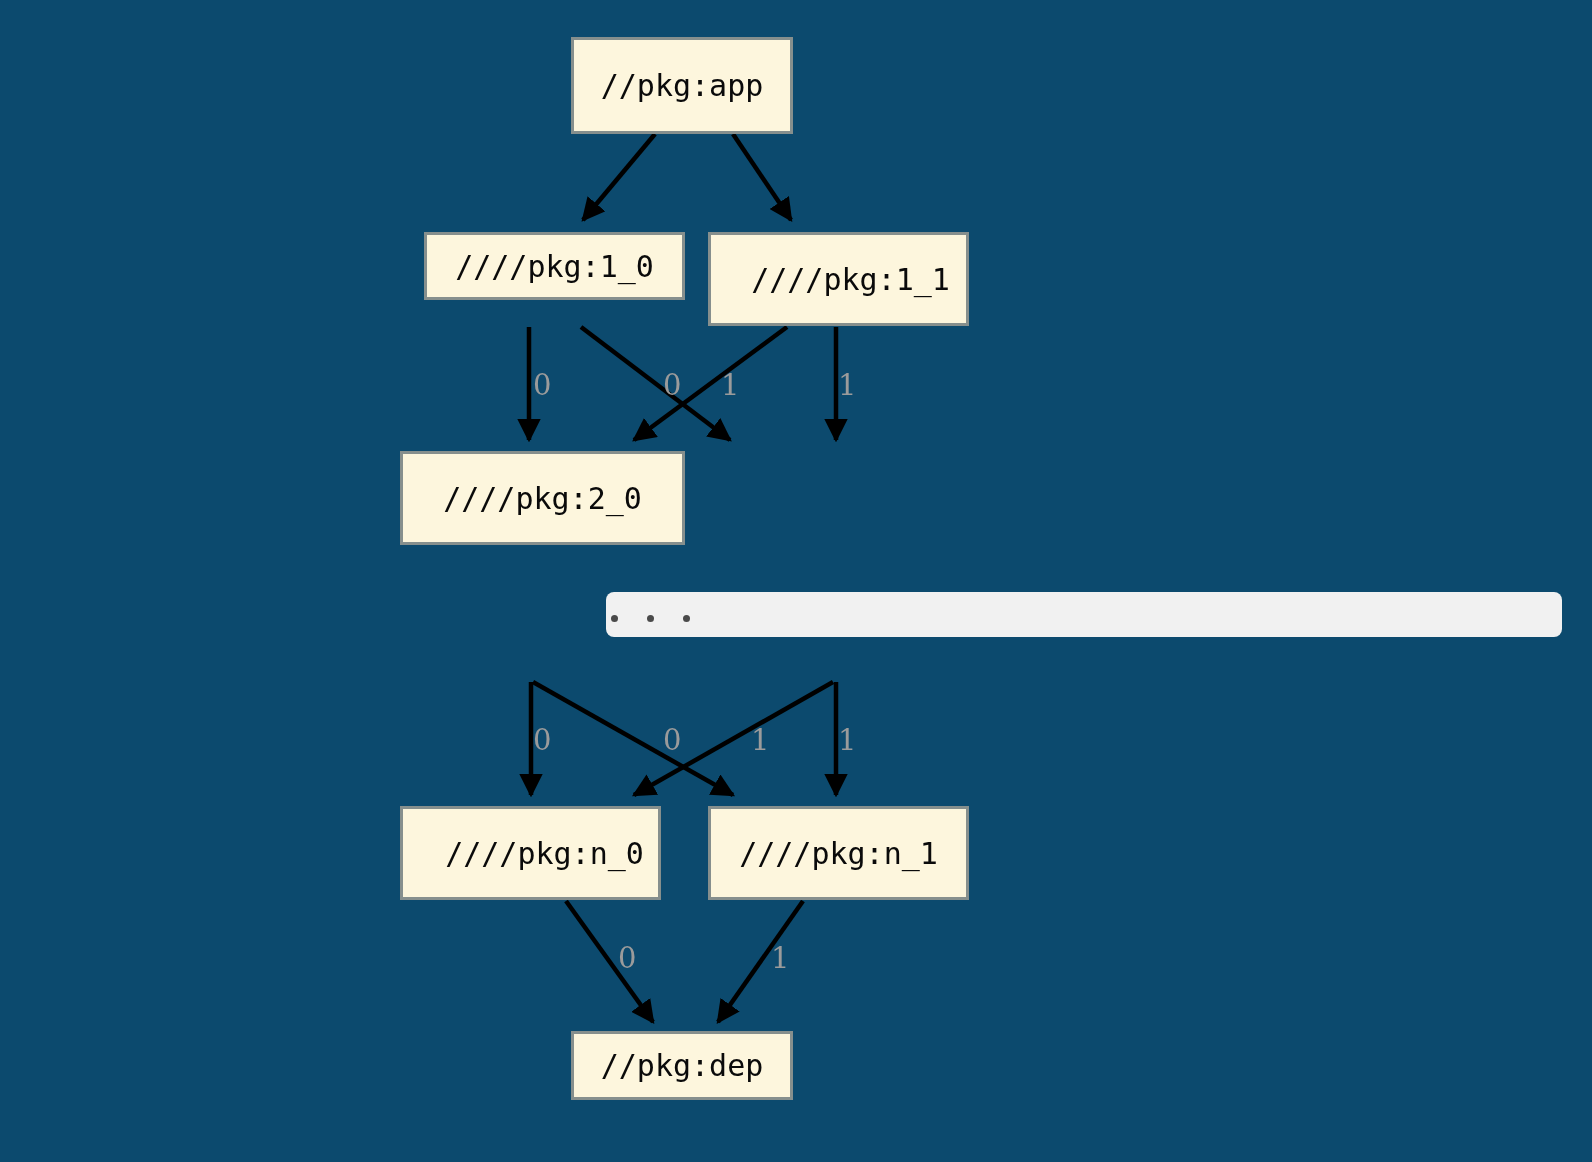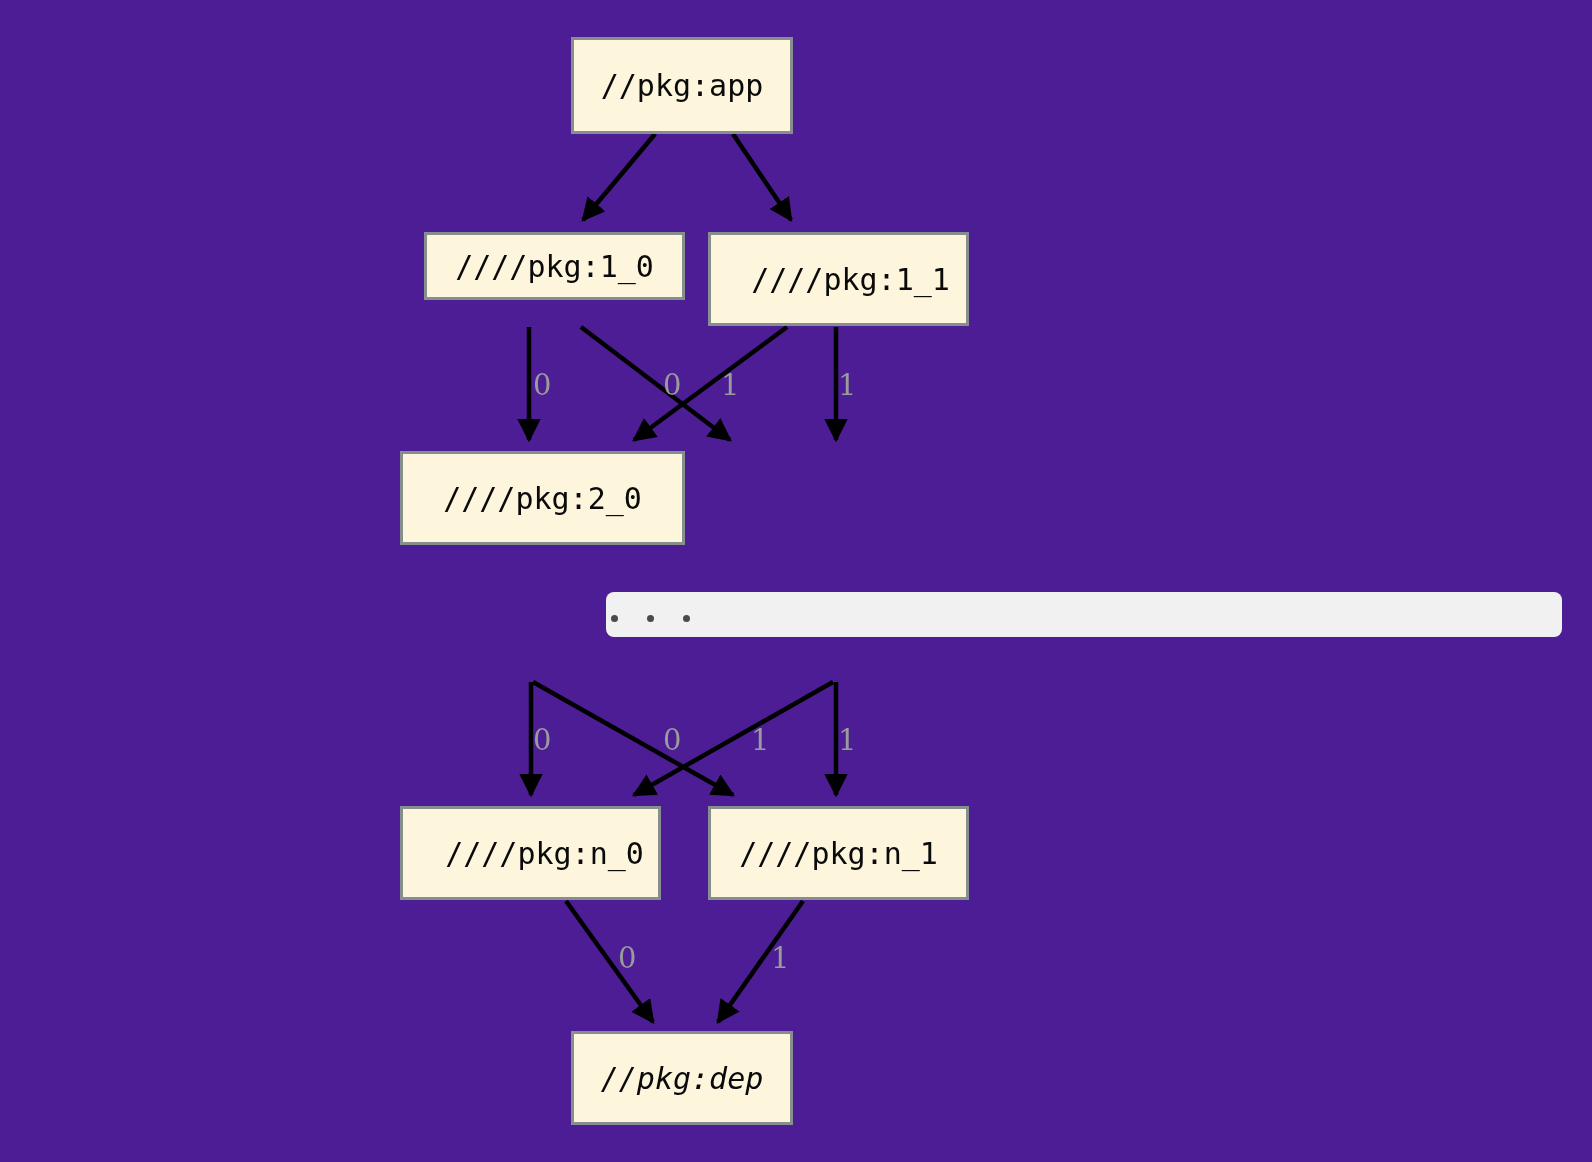--- a/index.html
+++ b/index.html
@@ -4,21 +4,21 @@
 <style>
   html, body {
     margin: 0;
     padding: 0;
     background: #ffffff;
   }
   #canvas {
     position: relative;
     width: 1592px;
     height: 1162px;
-    background: #4c1d95;
+    background: #0c4a6e;
     font-family: "Liberation Sans", sans-serif;
     overflow: hidden;
   }
   svg#graph {
     position: absolute;
     left: 0;
     top: 0;
     width: 1592px;
     height: 1162px;
   }
@@ -124,21 +124,21 @@
 
 
   <div class="node-box" style="left:400px; top:806px; width:261px; height:94px;padding-left:28px;">
     <span class="node-label">////pkg:n_0</span>
   </div>
 
   <div class="node-box" style="left:708px; top:806px; width:261px; height:94px;">
     <span class="node-label">////pkg:n_1</span>
   </div>
 
-  <div class="node-box" style="left:571px; top:1031px; width:222px; height:94px;font-style:italic;">
+  <div class="node-box" style="left:571px; top:1031px; width:222px; height:69px;">
     <span class="node-label">//pkg:dep</span>
   </div>
 
   <div class="edge-label" style="left:533px; top:371px;">0</div>
   <div class="edge-label" style="left:663px; top:371px;">0</div>
   <div class="edge-label" style="left:721px; top:371px;">1</div>
   <div class="edge-label" style="left:838px; top:371px;">1</div>
 
   <div class="edge-label" style="left:533px; top:726px;">0</div>
   <div class="edge-label" style="left:663px; top:726px;">0</div>

